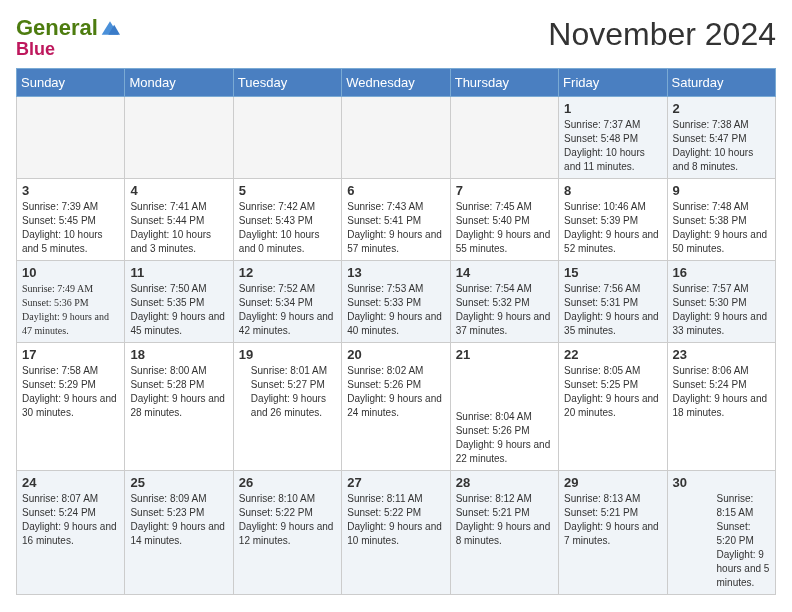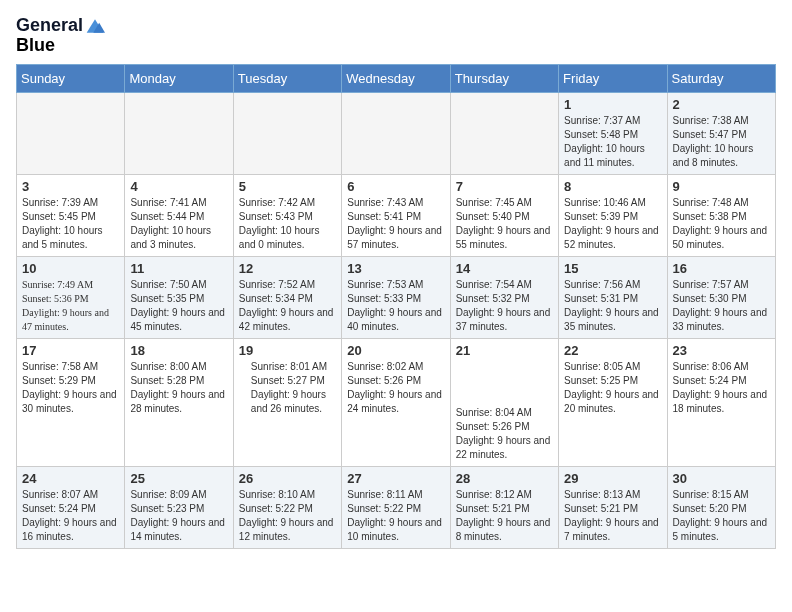--- a/index.html
+++ b/index.html
@@ -19,28 +19,28 @@
     .logo {
       display: flex;
       align-items: center;
     }
     .logo-text {
       display: flex;
       flex-direction: column;
       line-height: 1.1;
     }
     .logo-general {
-      font-size: 18px;
+      font-size: 22px;
       font-weight: bold;
-      color: #0f172a;
+      color: #4d7c0f;
     }
     .logo-blue {
       font-size: 18px;
       font-weight: bold;
-      color: #000000;
+      color: #be185d;
     }
     .logo-icon {
       width: 20px;
       height: 20px;
       margin-left: 2px;
     }
     .title-section {
       text-align: right;
     }
     .month-title {
@@ -104,20 +104,21 @@
         <span class="logo-general">General</span>
         <svg class="logo-icon" viewBox="0 0 24 20">
           <polygon points="2,18 12,2 22,18" fill="#4a90d9"></polygon>
           <polygon points="10,18 17,6 24,18" fill="#3a7bc8"></polygon>
         </svg>
       </span>
       <span class="logo-blue">Blue</span>
     </div>
   </div>
   <div class="title-section">
+    <div class="month-title">November 2024</div>
   </div>
 </div>
 
 <table>
   <thead>
     <tr id="header-row">
     <th>Sunday</th>
         <th>Monday</th>
         <th>Tuesday</th>
         <th>Wednesday</th>
@@ -310,19 +311,19 @@
 Daylight: 9 hours and 8 minutes.</div>
         </td>
         <td class="shaded">
           <span class="day-num">29</span>
           <div class="day-info" style="white-space: pre-line;">Sunrise: 8:13 AM
 Sunset: 5:21 PM
 Daylight: 9 hours and 7 minutes.</div>
         </td>
         <td class="shaded">
           <span class="day-num">30</span>
-          <div class="day-info" style="white-space: pre-line;">Sunrise: 8:15 AM
+          <div class="day-info" style="white-space: pre-line; margin-left: 44px;">Sunrise: 8:15 AM
 Sunset: 5:20 PM
 Daylight: 9 hours and 5 minutes.</div>
         </td>
       </tr>
     </tbody>
 </table>
 
 </body></html>

